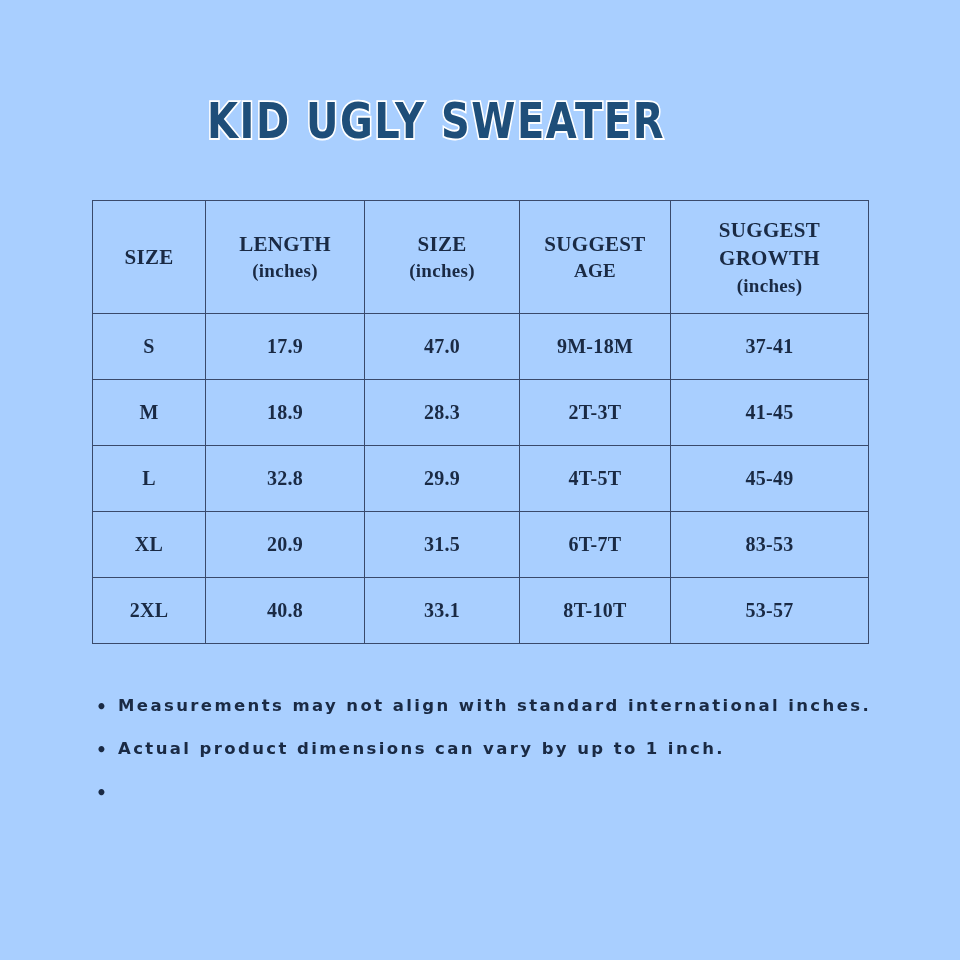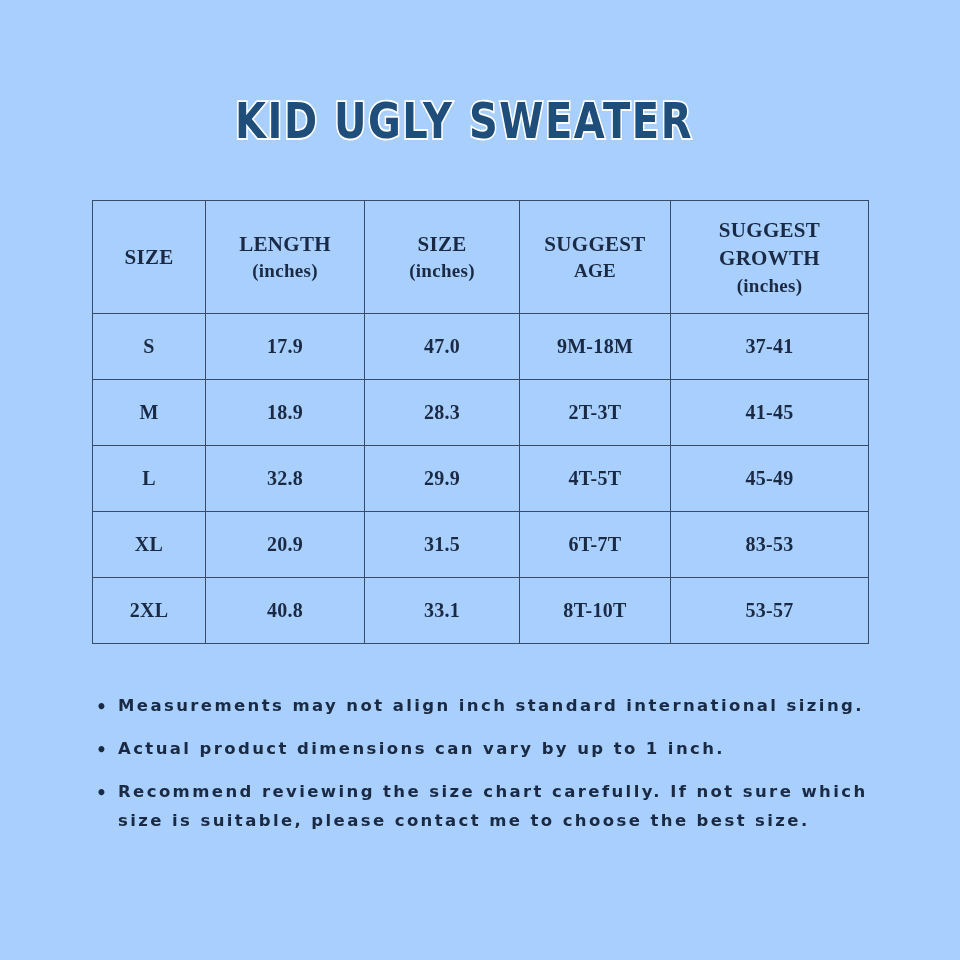--- a/index.html
+++ b/index.html
@@ -20,21 +20,20 @@
     box-sizing: border-box;
   }
 
   
   .title-wrap {
     position: absolute;
     top: 92px;
     left: 0;
     width: 872px;
     text-align: center;
-    margin-left: 28px;
   }
   .title {
     display: inline-block;
     font-family: "DejaVu Sans", sans-serif;
     font-weight: 700;
     font-style: normal;
     font-size: 40px;
     letter-spacing: 1.5px;
     color: #1e4e79;
     -webkit-text-stroke: 3px #ffffff;
@@ -193,25 +192,24 @@
           <td>8T-10T</td>
           <td>53-57</td>
         </tr>
       </tbody>
     </table>
   </div>
 
   <div class="notes">
     <div class="note">
       <span class="bullet">•</span>
-      <span>Measurements may not align inch standard international sizing.</span>
+      <span>Measurements may not align with standard international inches.</span>
     </div>
     <div class="note">
       <span class="bullet">•</span>
       <span>Actual product dimensions can vary by up to 1 inch.</span>
     </div>
     <div class="note">
       <span class="bullet">•</span>
-      <span>Recommend reviewing the size chart carefully. If not sure which size is suitable, please contact me to choose the best size.</span>
     </div>
   </div>
 
 </div>
 
 </body></html>

